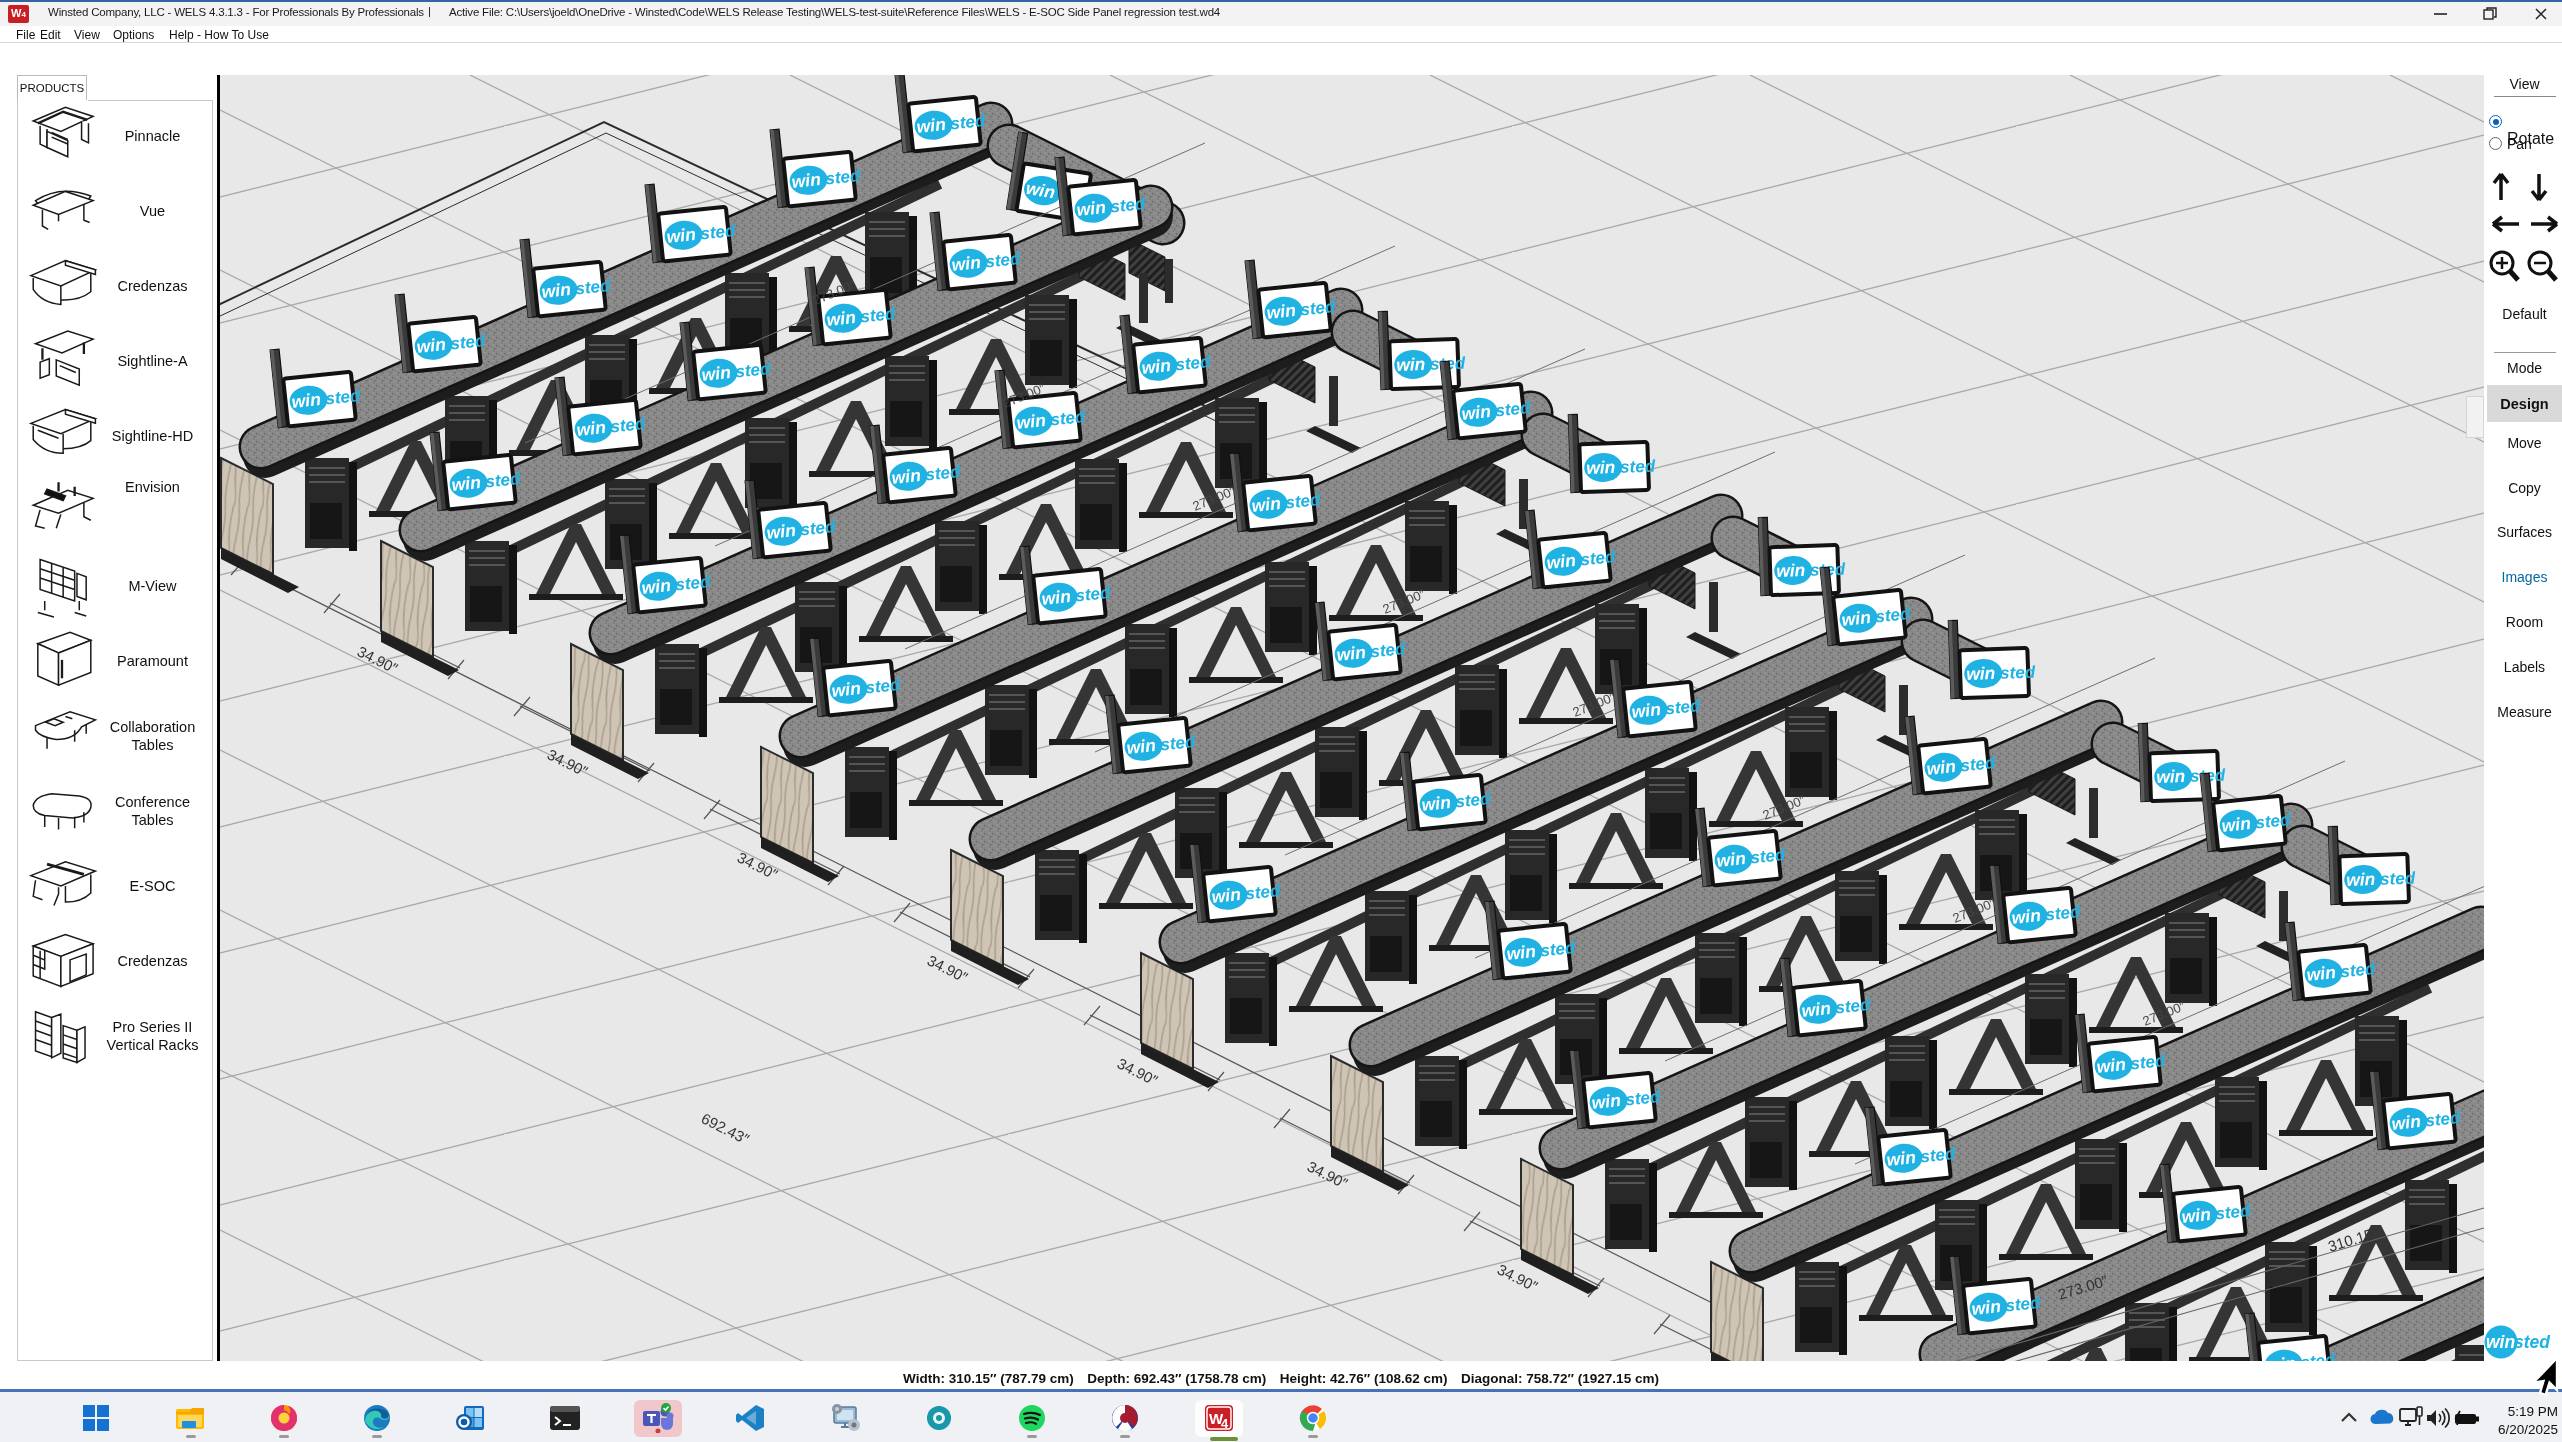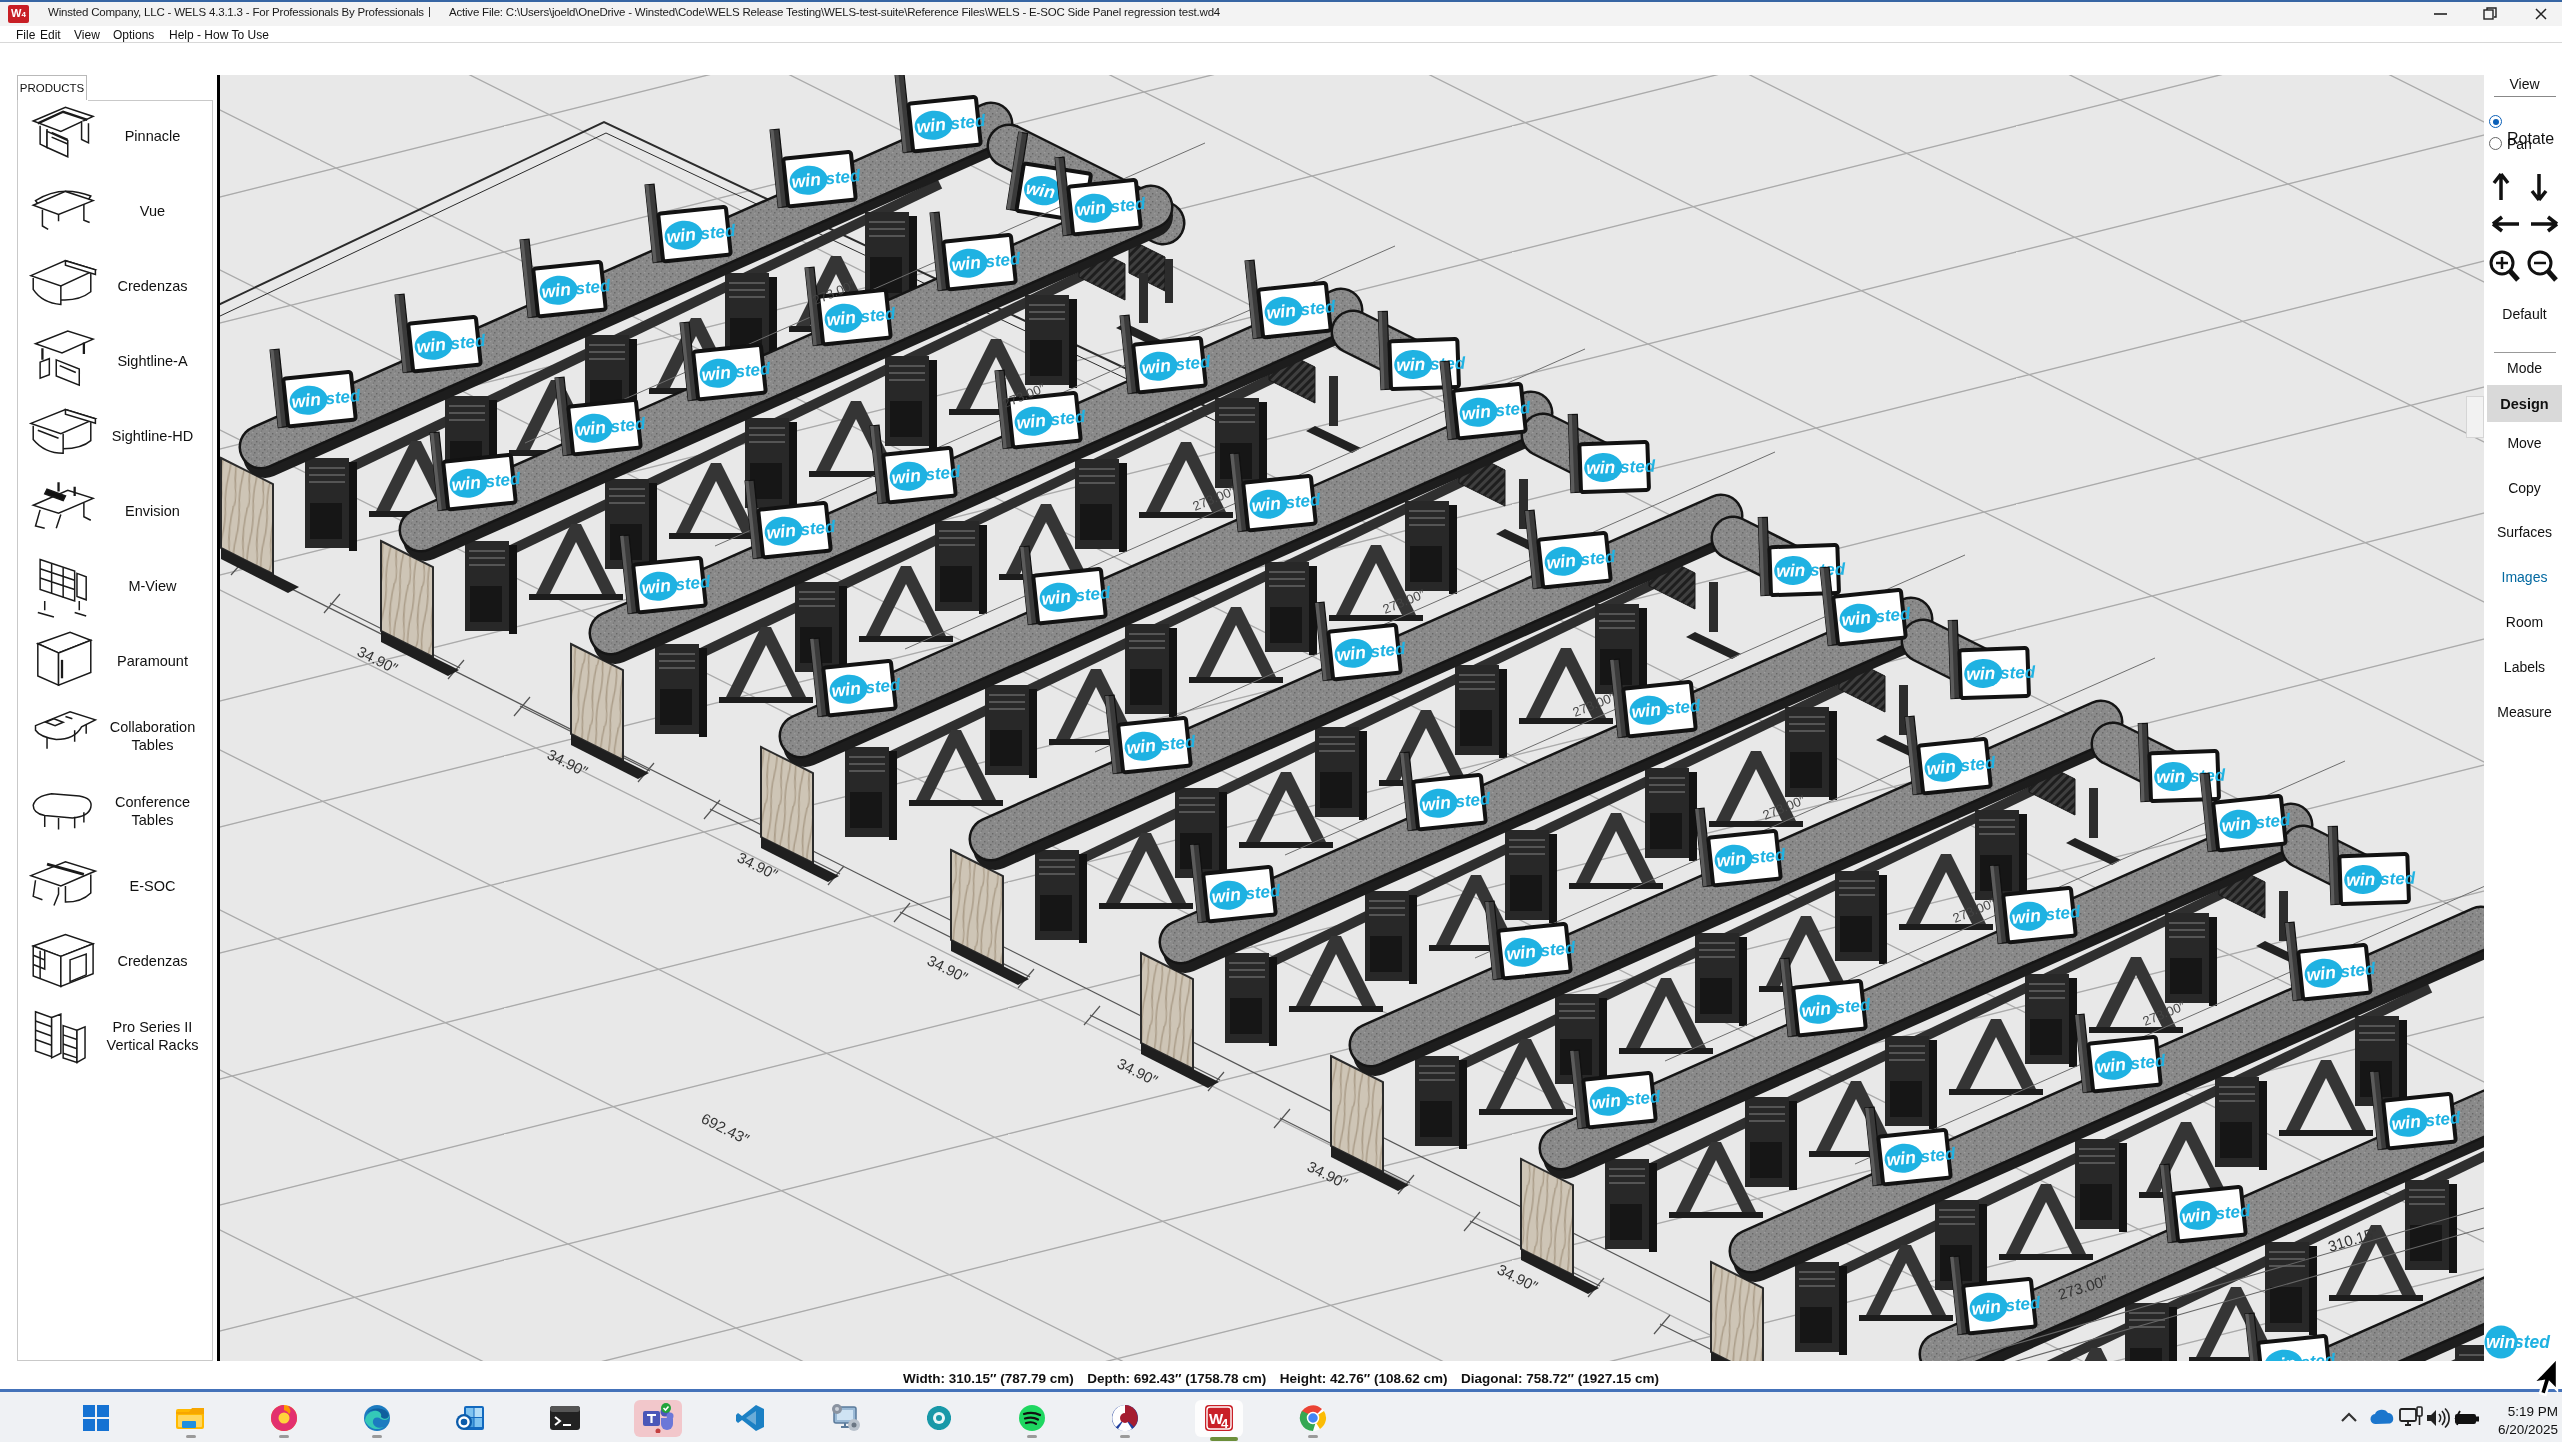--- a/index.html
+++ b/index.html
@@ -74,21 +74,21 @@
       </svg></div>
     <div style="position:absolute;left:72px;top:315px;width:125px;height:40px;display:flex;align-items:center;justify-content:center;text-align:center;font-size:14.5px;color:#111;line-height:1.25;">Sightline-HD</div>
     <div style="position:absolute;left:6px;top:374px;width:76px;height:72px;"><svg width="76" height="72" viewBox="0 0 66 62" xmlns="http://www.w3.org/2000/svg">
         <g fill="none" stroke="#1a1a1a" stroke-width="1.3">
           <path d="M8,26 L38,13 L60,20 L30,33 z" fill="#fff"></path>
           <path d="M20,12 l16,6 l-2,4 l-16,-6 z" fill="#111"></path>
           <path d="M30,6 v8 M44,10 v8" stroke-width="2"></path>
           <path d="M14,30 l-4,14 l8,2 M52,24 v12 l6,3 M32,34 l-4,12"></path>
         </g>
       </svg></div>
-    <div style="position:absolute;left:72px;top:390px;width:125px;height:40px;display:flex;align-items:center;justify-content:center;text-align:center;font-size:14.5px;color:#111;line-height:1.25;">Envision</div>
+    <div style="position:absolute;left:72px;top:366px;width:125px;height:40px;display:flex;align-items:center;justify-content:center;text-align:center;font-size:14.5px;color:#111;line-height:1.25;">Envision</div>
     <div style="position:absolute;left:6px;top:449px;width:76px;height:72px;"><svg width="76" height="72" viewBox="0 0 66 62" xmlns="http://www.w3.org/2000/svg">
         <g fill="none" stroke="#1a1a1a" stroke-width="1.3">
           <path d="M14,8 l30,10 v26 l-30,-10 z" fill="#fff"></path>
           <path d="M14,16 l30,10 M14,24 l30,10 M24,11 v26 M34,15 v26"></path>
           <path d="M46,20 l8,3 v20 l-8,-3 z" fill="#fff"></path>
           <path d="M18,44 v8 m-6,2 l14,4 M48,44 v8 m-4,2 l10,3"></path>
         </g>
       </svg></div>
     <div style="position:absolute;left:72px;top:465px;width:125px;height:40px;display:flex;align-items:center;justify-content:center;text-align:center;font-size:14.5px;color:#111;line-height:1.25;">M-View</div>
     <div style="position:absolute;left:6px;top:524px;width:76px;height:72px;"><svg width="76" height="72" viewBox="0 0 66 62" xmlns="http://www.w3.org/2000/svg">

